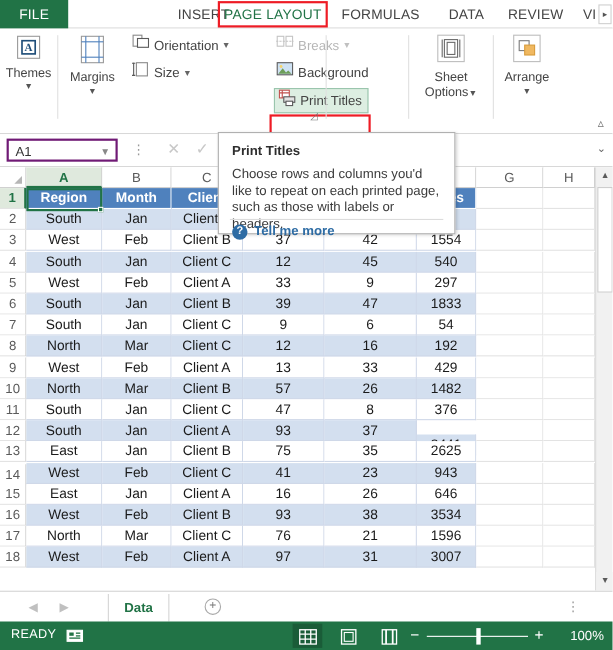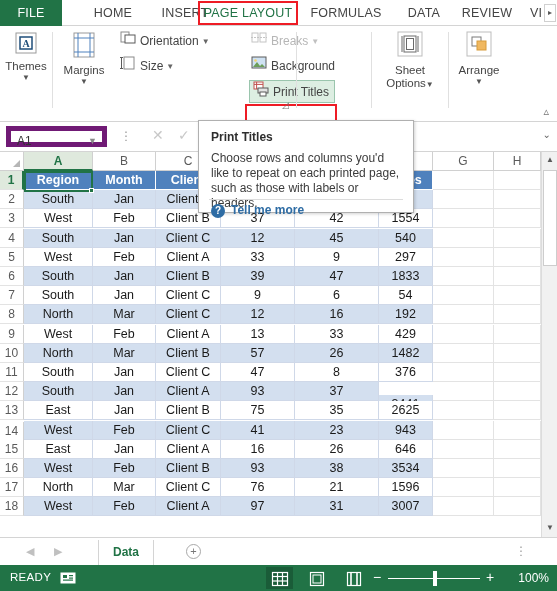--- a/index.html
+++ b/index.html
@@ -125,21 +125,21 @@
   
   .fbar {
     position: absolute; left: 0; top: 122px;
     width: 557px; height: 30px;
     background: #fff;
     border-bottom: 1px solid #d4d4d4;
   }
   .namebox {
     position: absolute; left: 6px; top: 4px;
     width: 101px; height: 21px;
-    border: 5px solid #701a75;
+    border: 2px solid #701a75;
     background: #fff;
     font-size: 12px; color: #333;
     line-height: 20px; padding-left: 6px;
   }
   .namebox .nb-caret {
     position: absolute; right: 5px; top: 0; font-size: 9px; color: #888;
   }
   .fb-dots {
     position: absolute; left: 120px; top: 6px;
     font-size: 12px; color: #999; letter-spacing: 0; line-height: 16px;
@@ -378,21 +378,20 @@
     font-size: 12px; color: #ffffff;
   }
 </style>
 </head>
 <body>
 
 <div id="app">
 
   <div class="tabstrip">
     <div class="tab file">FILE</div>
-    <div class="tab" style="left:82px;width:62px;">HOME</div>
     <div class="tab" style="left:152px;width:66px;">INSERT</div>
     <div class="tab active-tab" style="left:200px;width:96px;">PAGE LAYOUT</div>
     <div class="tab" style="left:303px;width:86px;">FORMULAS</div>
     <div class="tab" style="left:398px;width:52px;">DATA</div>
     <div class="tab" style="left:456px;width:62px;">REVIEW</div>
     <div class="tab" style="left:523px;width:26px;">VI</div>
     <div class="tab-hl" style="left:198px;top:1px;width:100px;height:24px;"></div>
     <div class="tabstrip-more">▸</div>
   </div>
 

